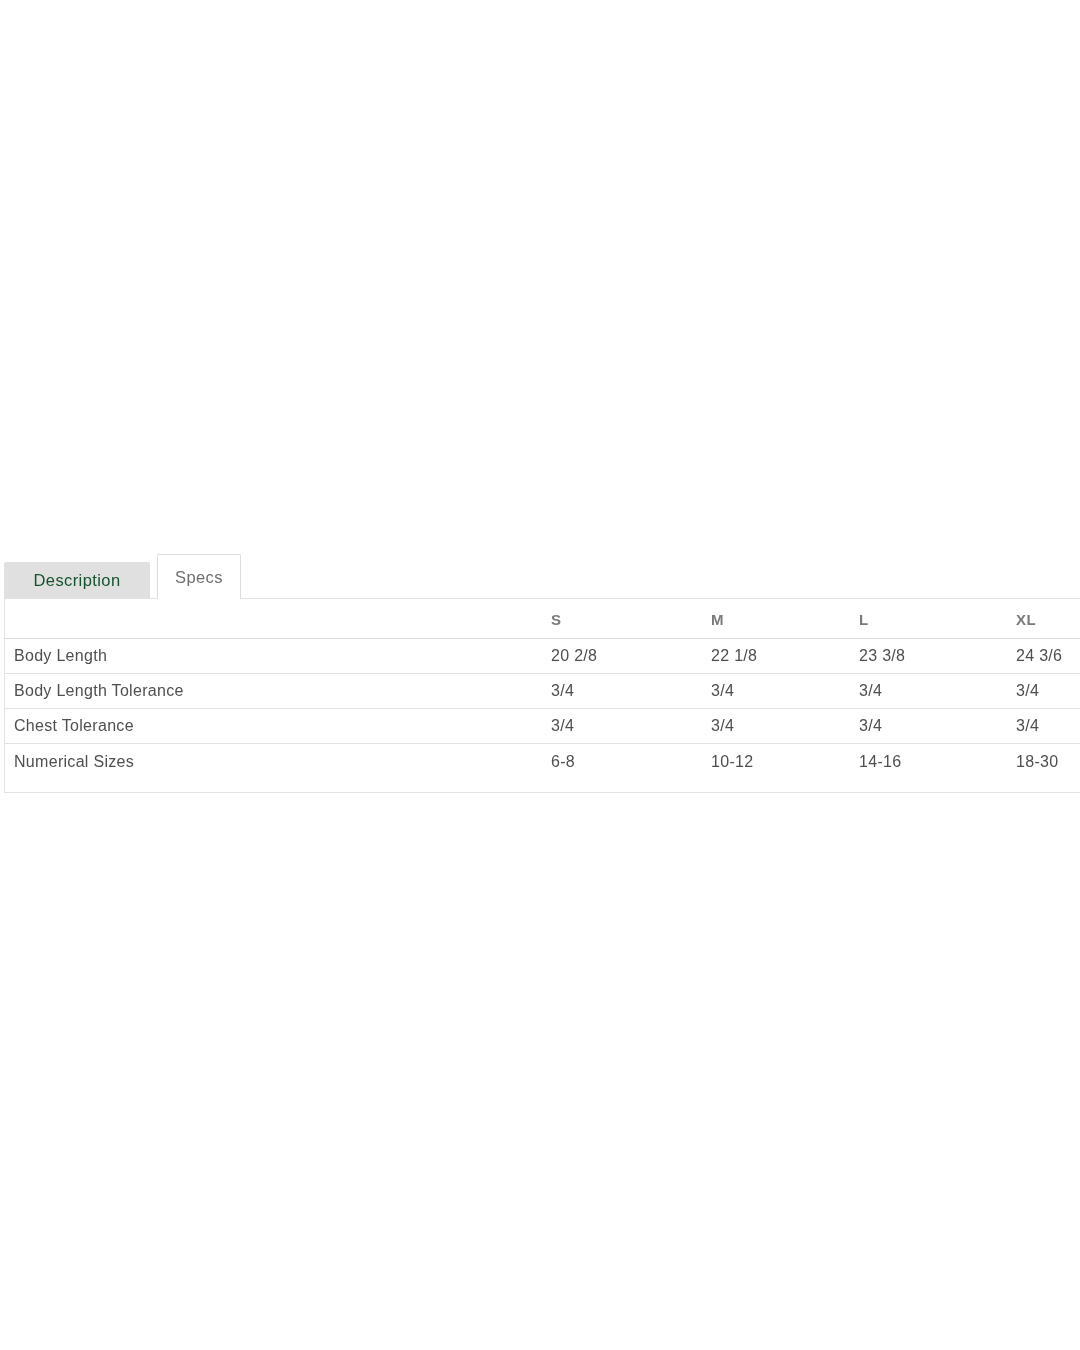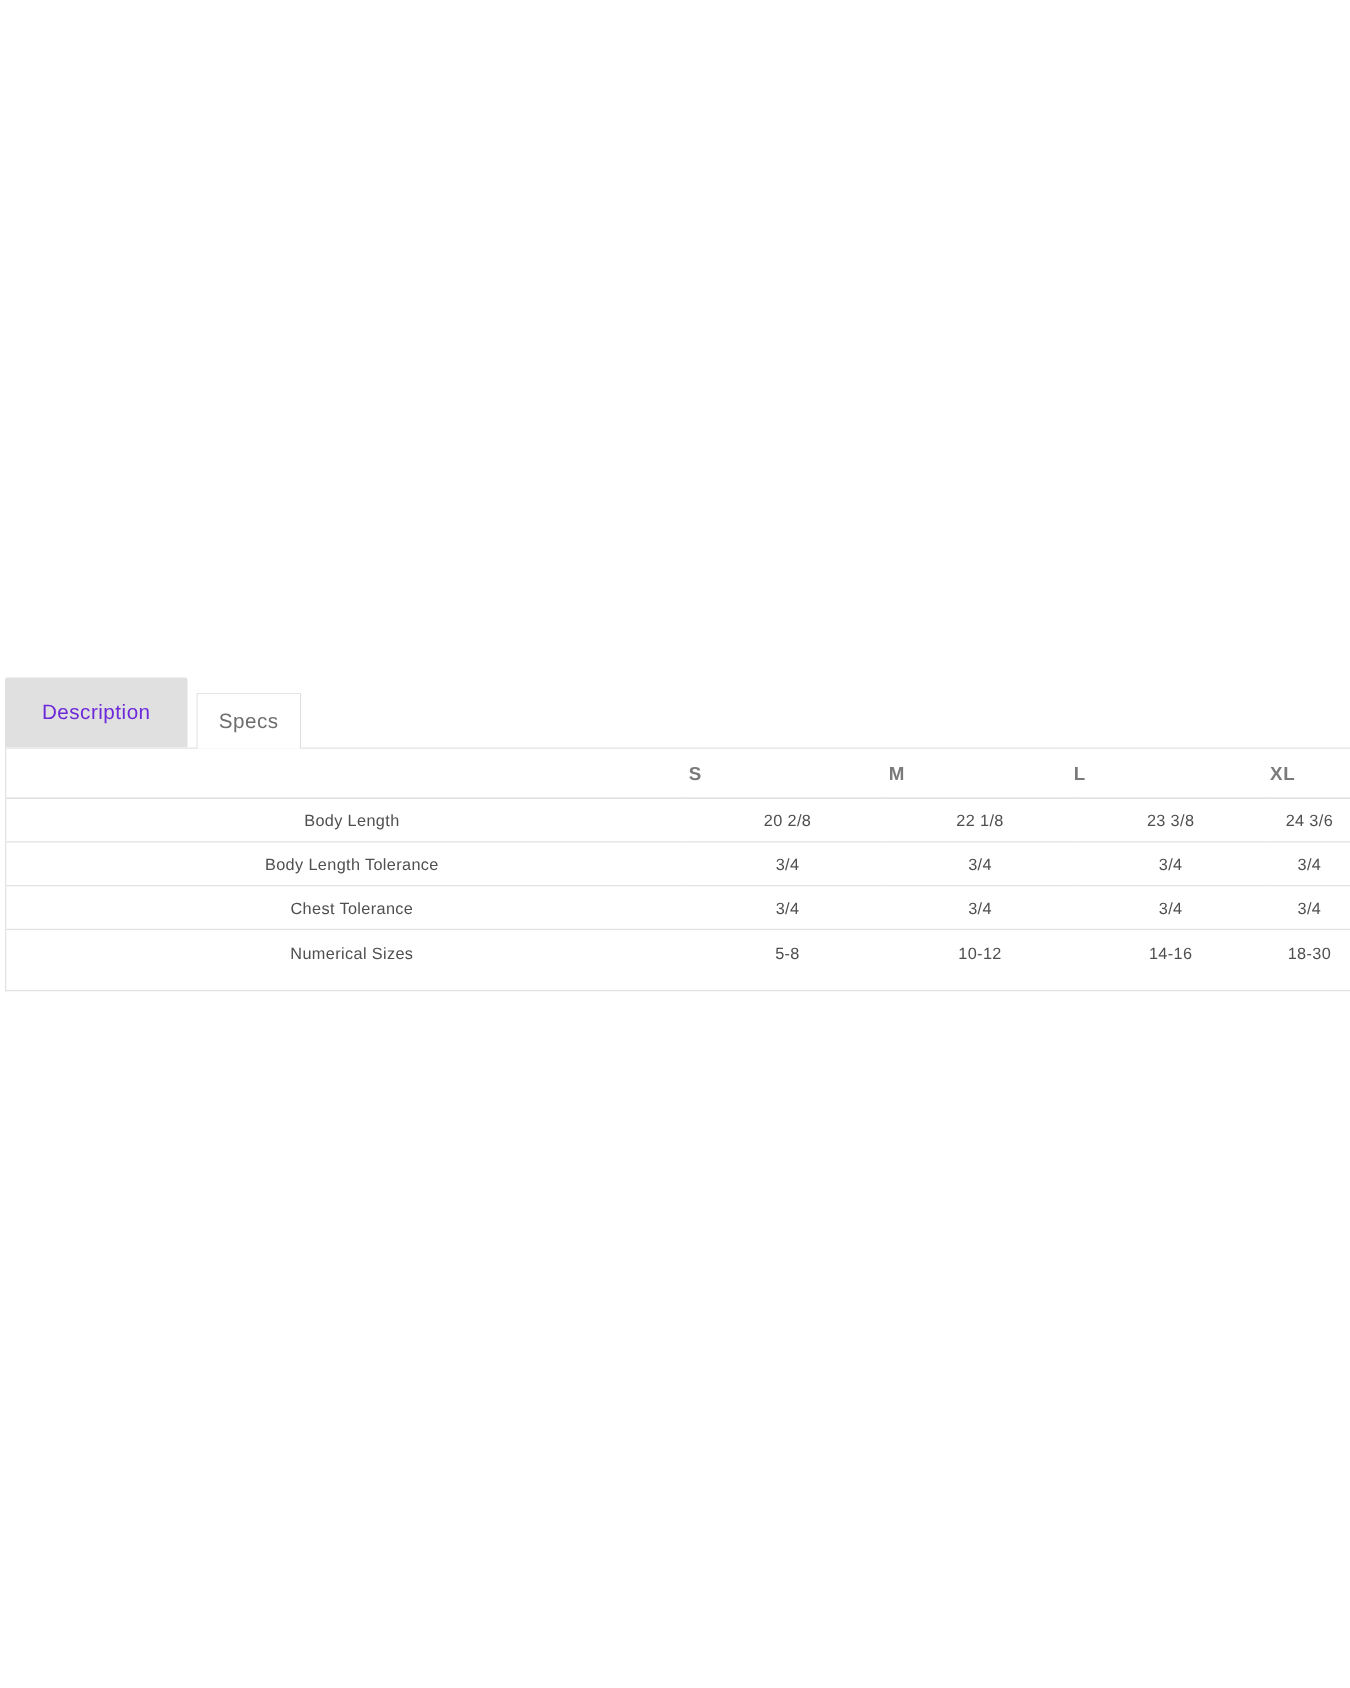--- a/index.html
+++ b/index.html
@@ -38,23 +38,23 @@
     justify-content: center;
     font-size: 16.5px;
     letter-spacing: 0.4px;
     cursor: pointer;
     border-radius: 2px 2px 0 0;
     white-space: nowrap;
   }
 
   .tab-inactive {
     width: 146px;
-    height: 56px;
+    height: 36px;
     background: #e0e0e0;
-    color: #6d28d9;
+    color: #14532d;
   }
 
   .tab-active {
     width: 84px;
     height: 45px;
     background: #ffffff;
     border: 1px solid #dddddd;
     border-bottom: none;
     color: #6e6e6e;
     position: relative;
@@ -95,25 +95,24 @@
     font-size: 15px;
     font-weight: 700;
     color: #7a7a7a;
     letter-spacing: 0.6px;
     border-bottom: 1px solid #d9d9d9;
     padding-top: 3px;
   }
 
   table.specs tbody td {
     height: 32px;
-    font-size: 13px;
+    font-size: 16px;
     letter-spacing: 0.3px;
     color: #4f4f4f;
     border-bottom: 1px solid #e2e2e2;
-    text-align: center;
   }
 
   table.specs tbody tr:last-child td {
     border-bottom: none;
     height: 34px;
   }
 
   table.specs .label-col-cell {
     padding-left: 9px;
   }
@@ -173,21 +172,21 @@
         </tr>
         <tr>
           <td class="label-col-cell">Chest Tolerance</td>
           <td>3/4</td>
           <td>3/4</td>
           <td>3/4</td>
           <td>3/4</td>
         </tr>
         <tr>
           <td class="label-col-cell">Numerical Sizes</td>
-          <td>5-8</td>
+          <td>6-8</td>
           <td>10-12</td>
           <td>14-16</td>
           <td>18-30</td>
         </tr>
       </tbody>
     </table>
   </div>
 
 </div>
 

